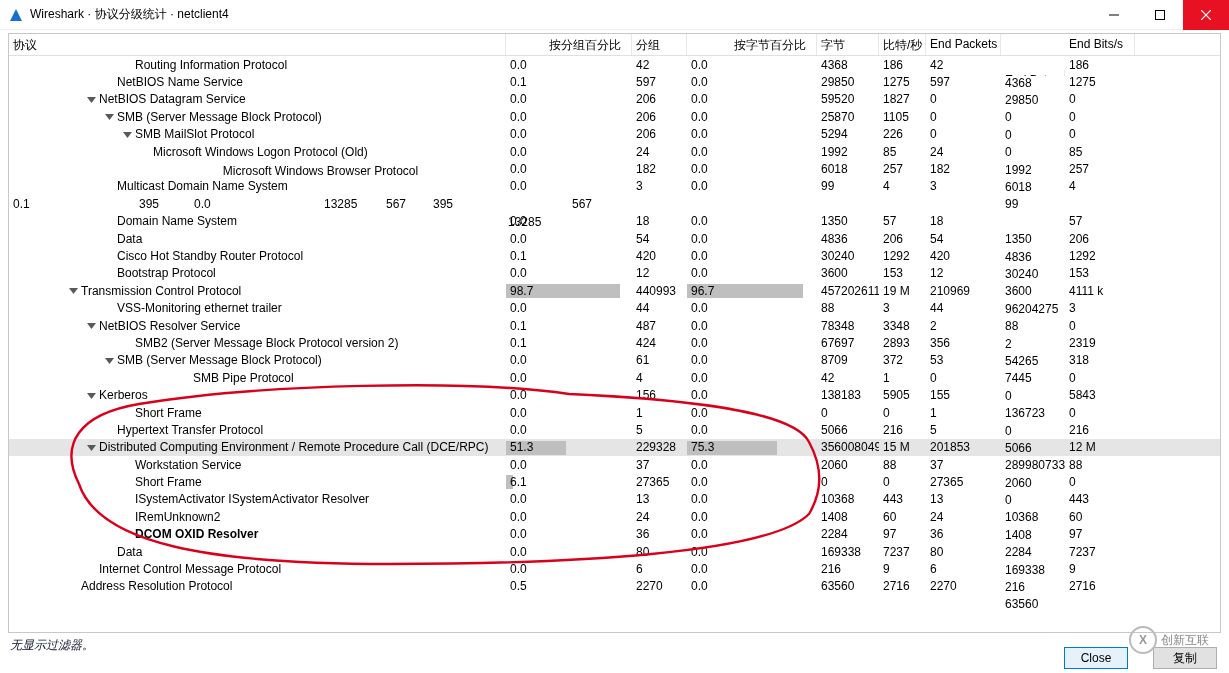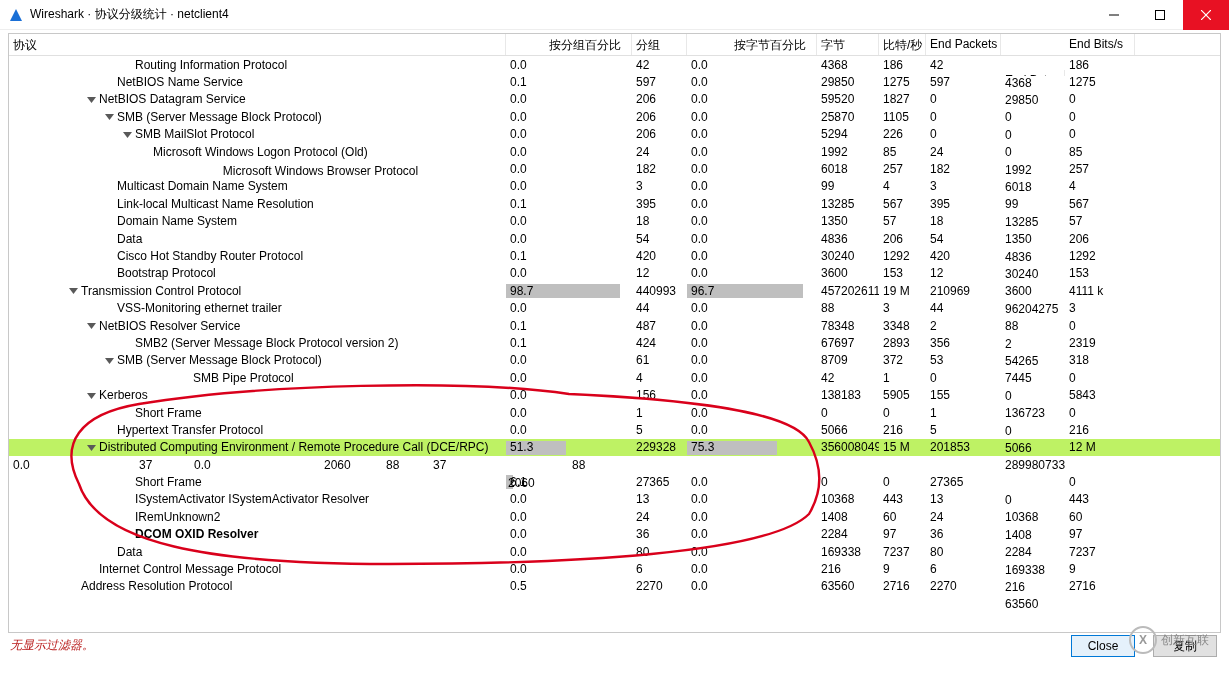--- a/index.html
+++ b/index.html
@@ -61,21 +61,21 @@
   height: 555px;
   overflow: hidden;
 }
 .row {
   height: 17.4px;
   display: flex;
   align-items: center;
   font-size: 12px;
   position: relative;
 }
-.row.selected { background: #bef264; }
+.row.selected { background: #e5e5e5; }
 .row .cell {
   padding: 0 4px;
   white-space: nowrap;
   overflow: hidden;
 }
 .row .cell.num { text-align: left; }
 .row .proto-cell {
   display: flex;
   align-items: center;
   height: 100%;
@@ -102,28 +102,28 @@
   position: absolute;
   top: 0; left: 0;
   pointer-events: none;
   z-index: 5;
 }
 
 .status-text {
   margin: 4px 10px;
   font-size: 12px;
   font-style: italic;
-  color: #b91c1c;
+  color: #0f172a;
 }
 
 .bottom-bar {
   position: absolute;
-  bottom: 16px; right: 12px;
+  bottom: 4px; right: 12px;
   display: flex;
-  gap: 18px;
+  gap: 25px;
 }
 .btn {
   min-width: 64px;
   height: 22px;
   border: 1px solid #0078d7;
   background: #e5f1fb;
   font-size: 12px;
   padding: 0 14px;
   cursor: pointer;
   font-family: inherit;
@@ -327,24 +327,20 @@
         <div class="cell num c1">0.0</div>
         <div class="cell num c2">3</div>
         <div class="cell num c3">0.0</div>
         <div class="cell num c4">99</div>
         <div class="cell num c5">4</div>
         <div class="cell num c6">3</div>
         <div class="cell num c7">99</div>
         <div class="cell num c8">4</div>
       </div>
       <div class="row">
-        <div class="cell c0 proto-cell" style="padding-left: 94px;">
-          <span class="expander"></span>
-          <span>Link-local Multicast Name Resolution</span>
-        </div>
         <div class="cell num c1">0.1</div>
         <div class="cell num c2">395</div>
         <div class="cell num c3">0.0</div>
         <div class="cell num c4">13285</div>
         <div class="cell num c5">567</div>
         <div class="cell num c6">395</div>
         <div class="cell num c7">13285</div>
         <div class="cell num c8">567</div>
       </div>
       <div class="row">
@@ -561,20 +557,24 @@
         <div class="cell num c1">51.3</div>
         <div class="cell num c2">229328</div>
         <div class="cell num c3">75.3</div>
         <div class="cell num c4">356008049</div>
         <div class="cell num c5">15 M</div>
         <div class="cell num c6">201853</div>
         <div class="cell num c7">289980733</div>
         <div class="cell num c8">12 M</div>
       </div>
       <div class="row">
+        <div class="cell c0 proto-cell" style="padding-left: 112px;">
+          <span class="expander"></span>
+          <span>Workstation Service</span>
+        </div>
         <div class="cell num c1">0.0</div>
         <div class="cell num c2">37</div>
         <div class="cell num c3">0.0</div>
         <div class="cell num c4">2060</div>
         <div class="cell num c5">88</div>
         <div class="cell num c6">37</div>
         <div class="cell num c7">2060</div>
         <div class="cell num c8">88</div>
       </div>
       <div class="row">

